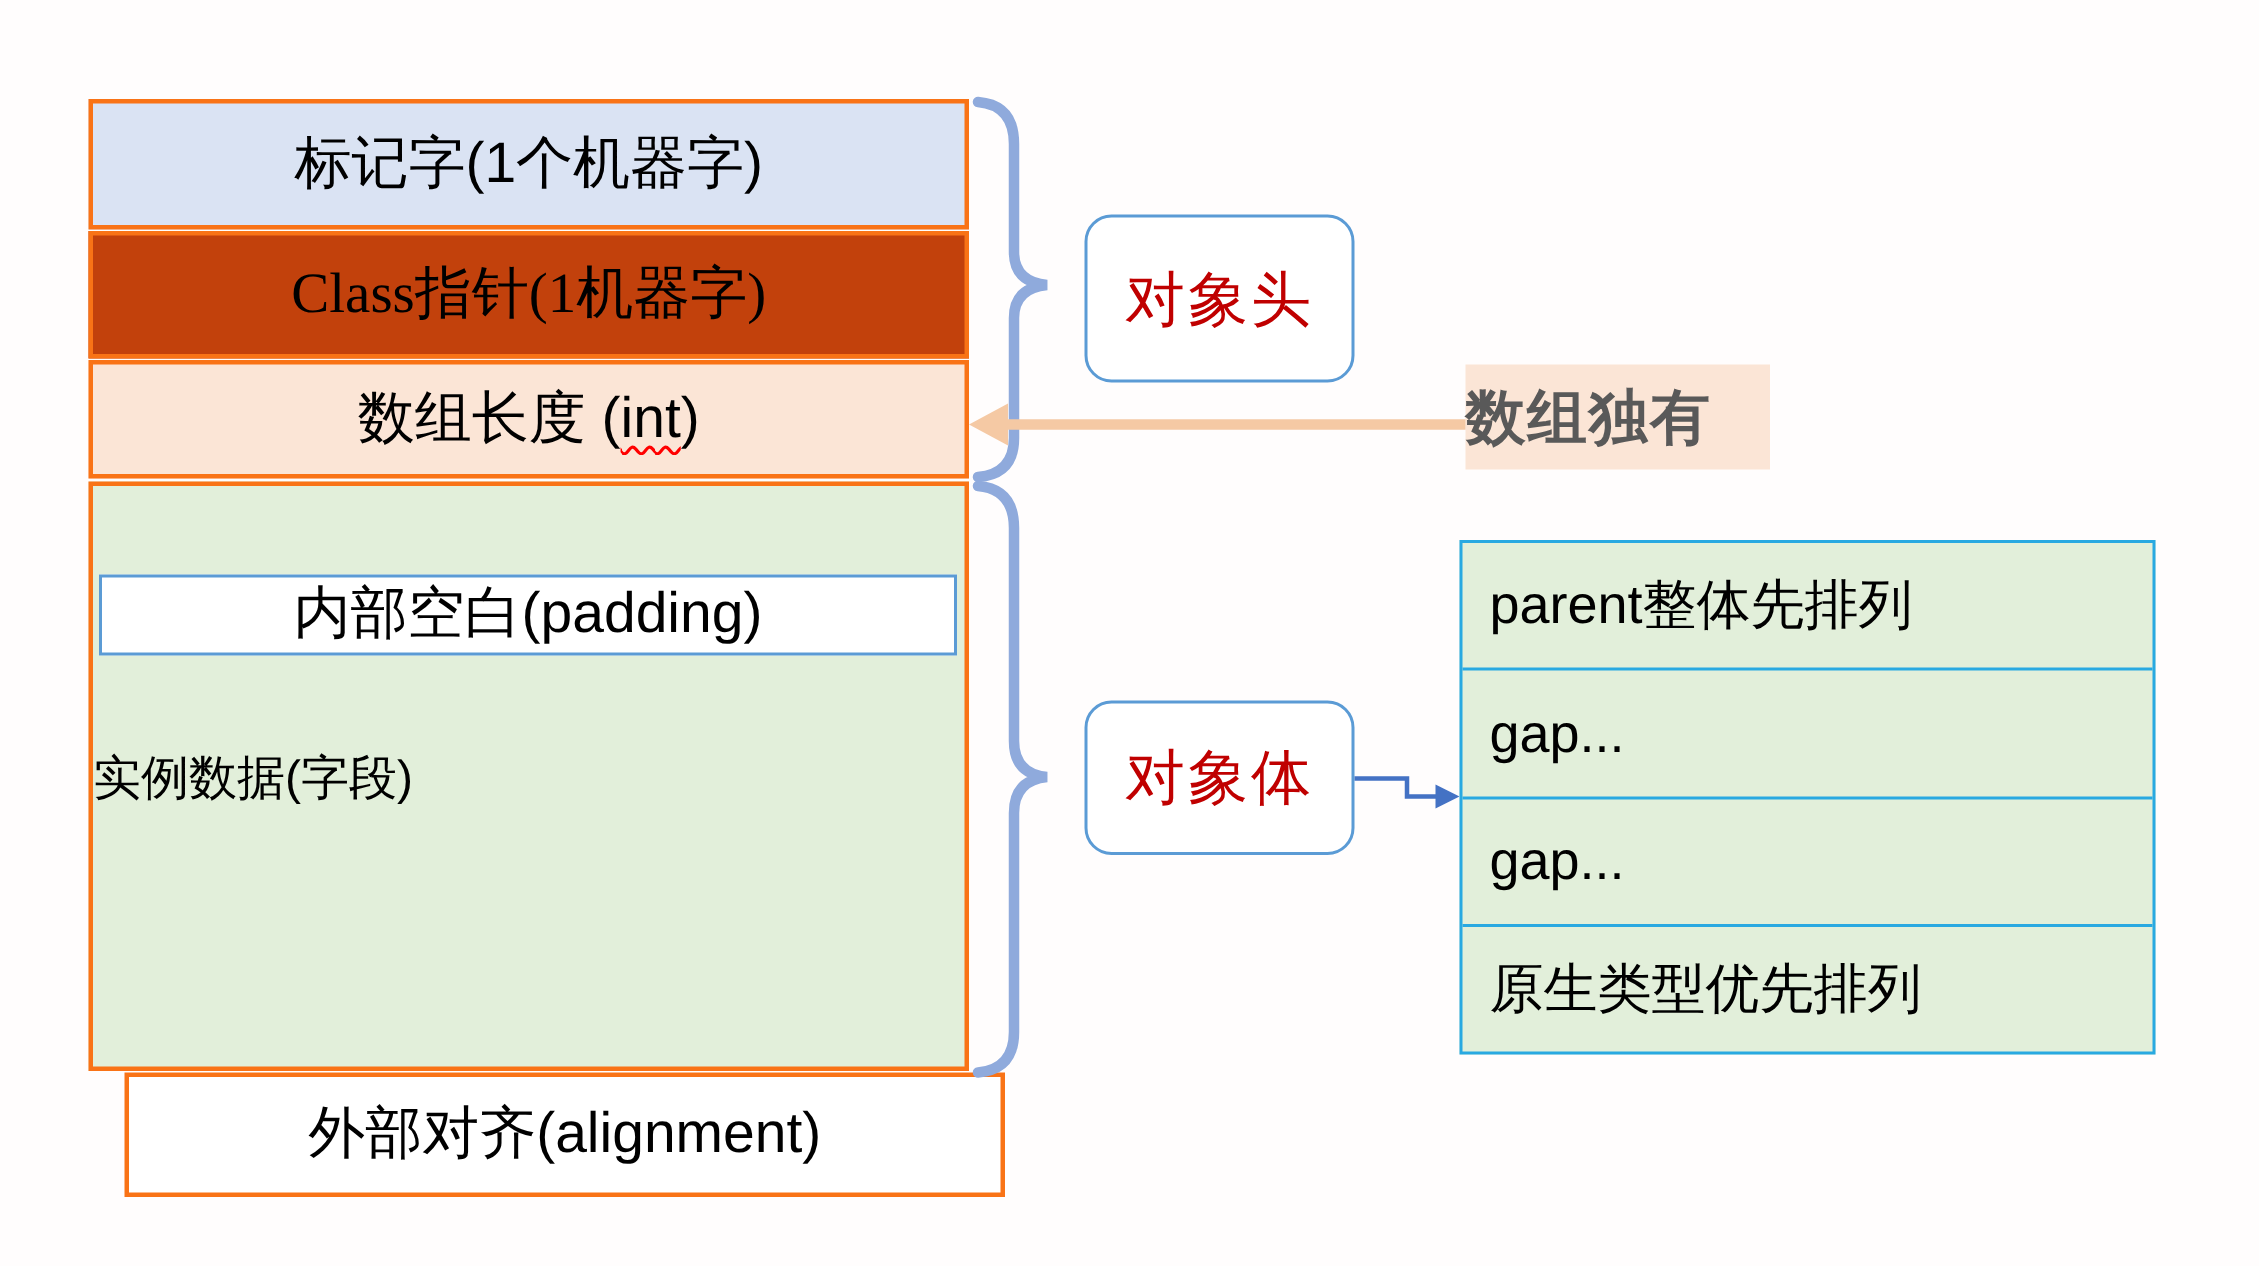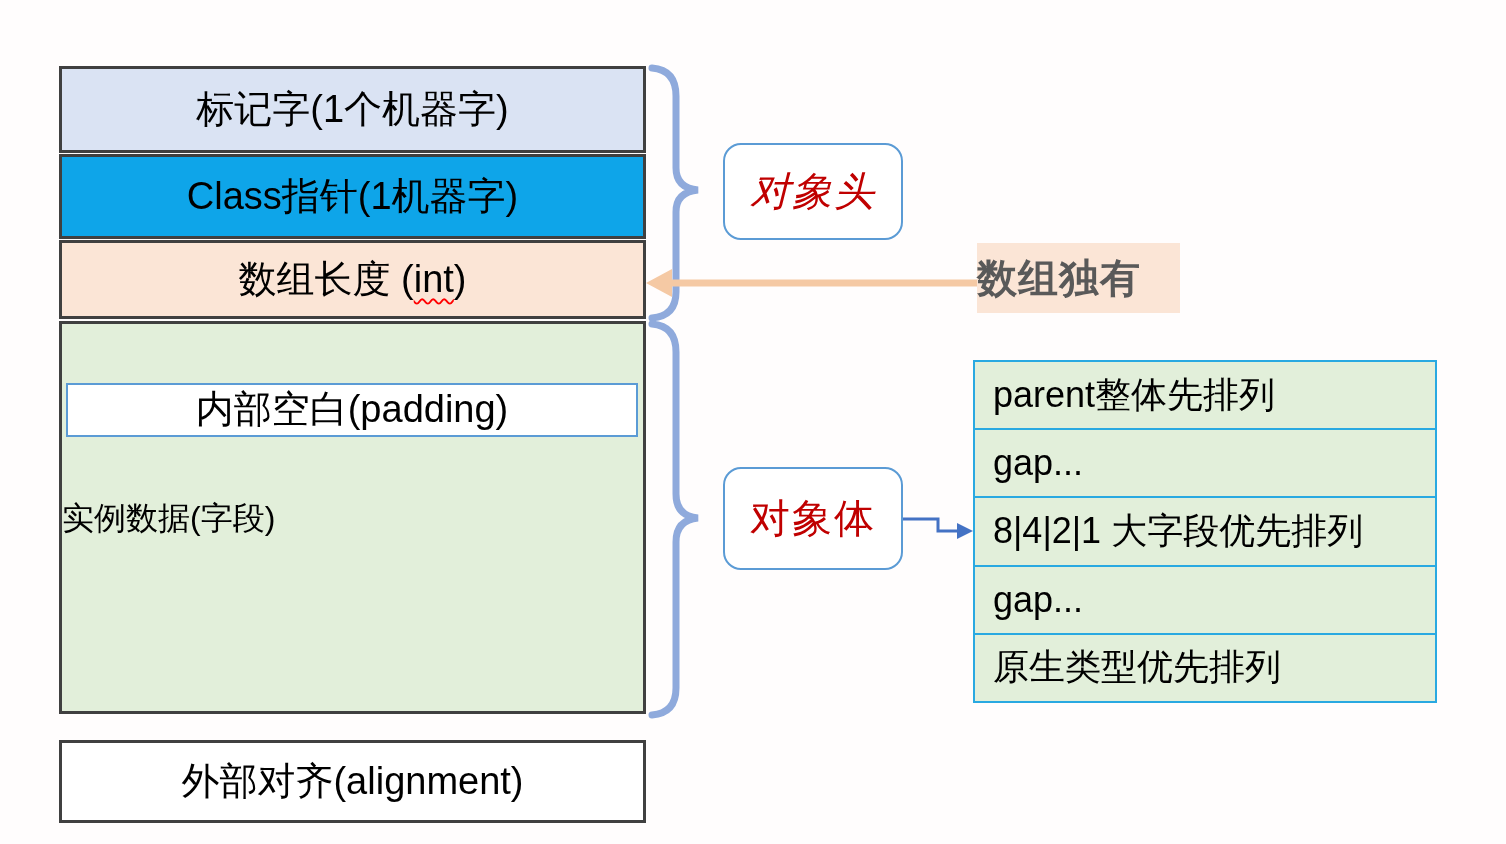--- a/index.html
+++ b/index.html
@@ -4,28 +4,28 @@
 <style>
   html,body { margin:0; padding:0; background:#ffffff; }
   .canvas {
     position:relative; width:1506px; height:844px;
     background:#FFFDFD; overflow:hidden;
     font-family:"Liberation Sans", sans-serif; color:#000;
   }
   
   .box {
     position:absolute; left:59px; width:587px; box-sizing:border-box;
-    border:3px solid #404040; display:flex; align-items:center; justify-content:center;
+    border:3px solid #f97316; display:flex; align-items:center; justify-content:center;
     font-size:38px; line-height:1.15; background:#fff;
   }
   .row-mark   { top:66px;  height:87px;  background:#DAE3F3; }
-  .row-class  { top:154px; height:85px;  background:#0ea5e9; }
+  .row-class  { top:154px; height:85px;  background:#c2410c;font-family:Liberation Serif, serif; }
   .row-arrlen { top:240px; height:79px;  background:#FBE5D6;text-align:right; }
   .row-body   { top:321px; height:393px; background:#E2EFDA; display:block; }
-  .row-align  { top:740px; height:83px;  background:#FFFFFF; }
+  .row-align  { top:715px; height:83px;  background:#FFFFFF;margin-left:24px; }
   .inner-padding {
     position:absolute; left:4px; top:59px; width:572px; height:54px; box-sizing:border-box;
     background:#FFFFFF; border:2px solid #5B9BD5;
     display:flex; align-items:center; justify-content:center; font-size:38px;
   }
   .instance-text { position:absolute; left:0; right:14px; top:176px; text-align:left; font-size:32px; }
   .squiggle {
     text-decoration-line:underline; text-decoration-style:wavy;
     text-decoration-color:#FF0000; text-decoration-thickness:2px; text-underline-offset:6px;
   }
@@ -33,21 +33,21 @@
   .braces      { position:absolute; left:645px; top:60px;  width:65px;  height:670px; }
   .peach-arrow { position:absolute; left:640px; top:262px; width:345px; height:42px; }
   .elbow-arrow { position:absolute; left:900px; top:508px; width:80px;  height:40px; }
   
   .callout {
     position:absolute; left:723px; width:180px; box-sizing:border-box;
     background:#FFFFFF; border:2.5px solid #5B9BD5; border-radius:18px;
     display:flex; align-items:center; justify-content:center;
     font-size:40px; color:#C00000; letter-spacing:2px;
   }
-  .callout-header { top:143px; height:97px;font-style:italic; }
+  .callout-header { top:143px; height:112px; }
   .callout-body   { top:467px; height:103px; }
   
   .array-only {
     position:absolute; left:977px; top:243px; width:203px; height:70px;
     background:#FBE5D6; display:flex; align-items:center; 
     font-size:40px; font-weight:bold; color:#595959; letter-spacing:1px;
   }
   
   .field-table {
     position:absolute; left:973px; top:360px; width:464px; height:343px; box-sizing:border-box;
@@ -115,23 +115,20 @@
   </svg>
 
   <div class="field-table">
     <div class="trow">
       <span>parent整体先排列</span>
     </div>
     <div class="trow">
       <span>gap...</span>
     </div>
     <div class="trow">
-      <span>8|4|2|1 大字段优先排列</span>
-    </div>
-    <div class="trow">
       <span>gap...</span>
     </div>
     <div class="trow">
       <span>原生类型优先排列</span>
     </div>
   </div>
 
 </div>
 
 </body></html>

